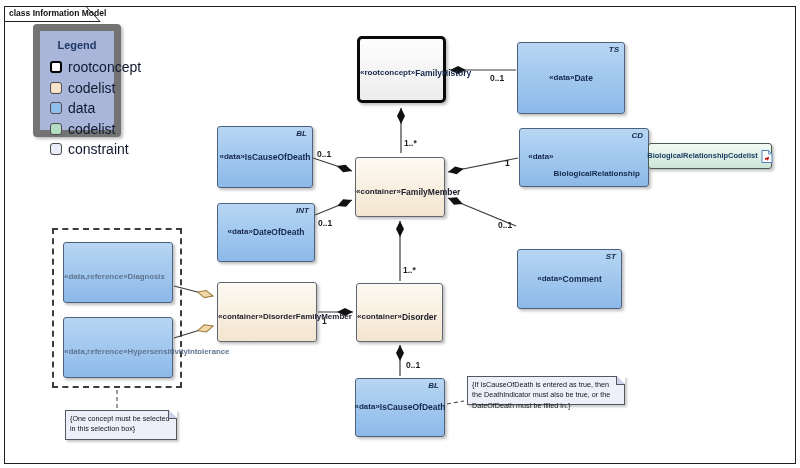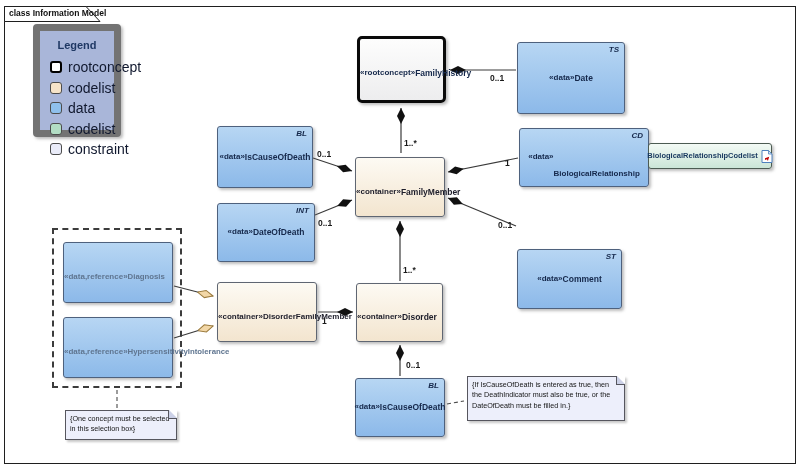--- a/index.html
+++ b/index.html
@@ -193,21 +193,21 @@
         <path d="M7.5,0.5 l3.5,3.5 h-3.5 z" fill="#dce6f1" stroke="#4f81bd" stroke-width="0.8"></path>
         <path d="M4,8.2 l4.2,-1.4 -1.3,4.2 -1,-1.7 -1.9,0.7 z" fill="#c00000"></path>
       </svg>
     </span>
   </div>
 
   <div class="note" style="left:65px;top:410px;width:112px;height:30px;">
     <span>{One concept must be selected in this selection box}</span>
   </div>
 
-  <div class="note" style="left:467px;top:376px;width:158px;height:45px;">
+  <div class="note" style="left:467px;top:376px;width:158px;height:29px;">
     <span>{If IsCauseOfDeath is entered as true, then the DeathIndicator must also be true, or the DateOfDeath must be filled in.}</span>
   </div>
 
   <span class="mult" style="left:490px;top:73px;">0..1</span>
   <span class="mult" style="left:404px;top:138px;">1..*</span>
   <span class="mult" style="left:317px;top:149px;">0..1</span>
   <span class="mult" style="left:318px;top:218px;">0..1</span>
   <span class="mult" style="left:505px;top:158px;">1</span>
   <span class="mult" style="left:498px;top:220px;">0..1</span>
   <span class="mult" style="left:403px;top:265px;">1..*</span>

